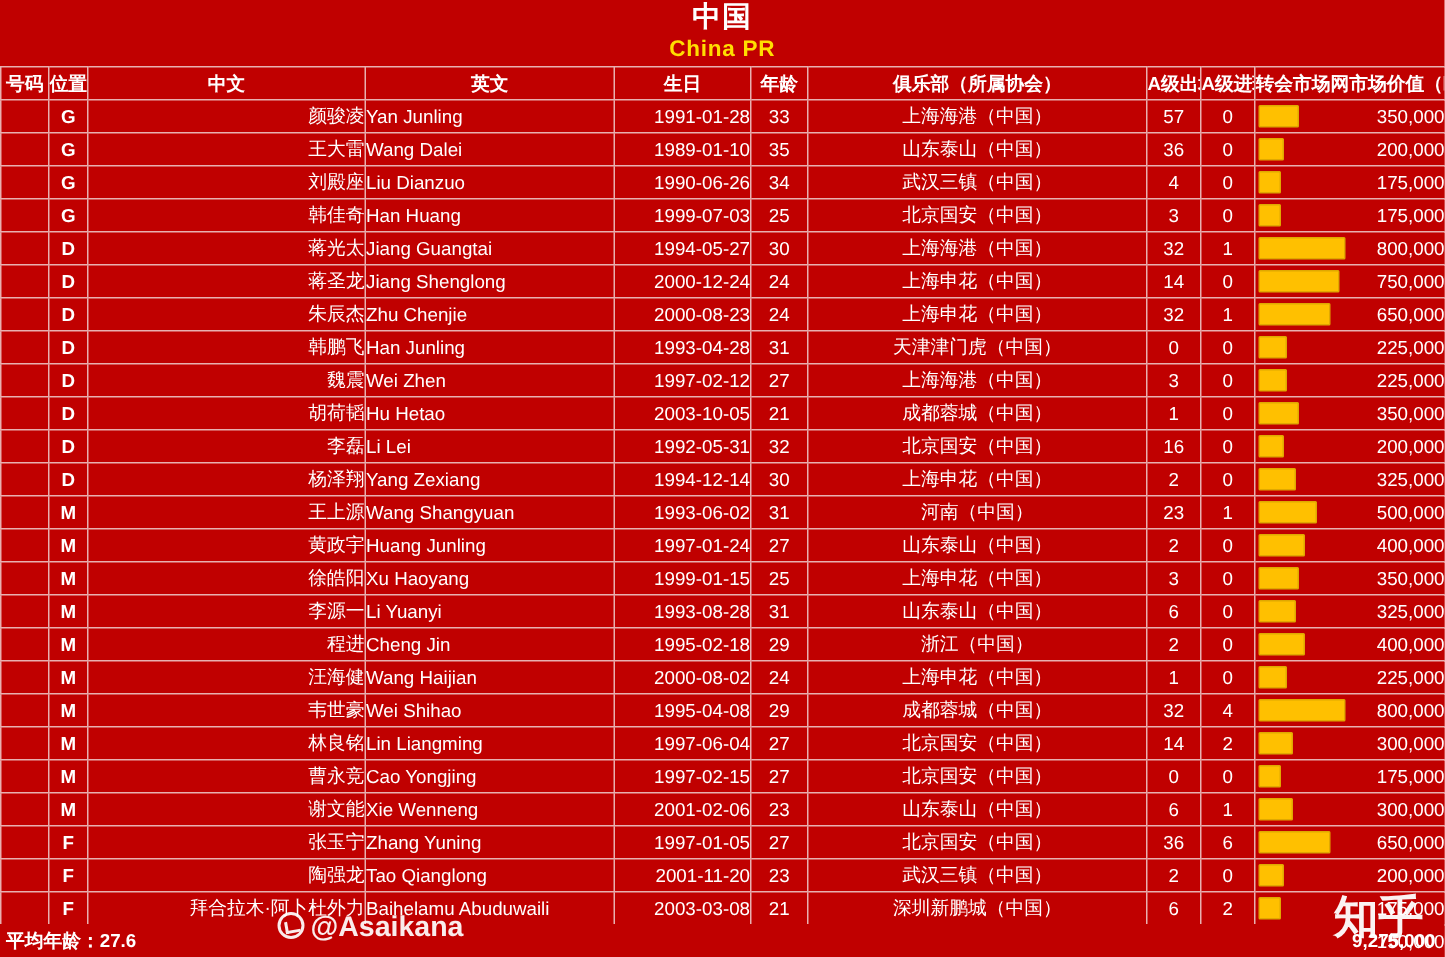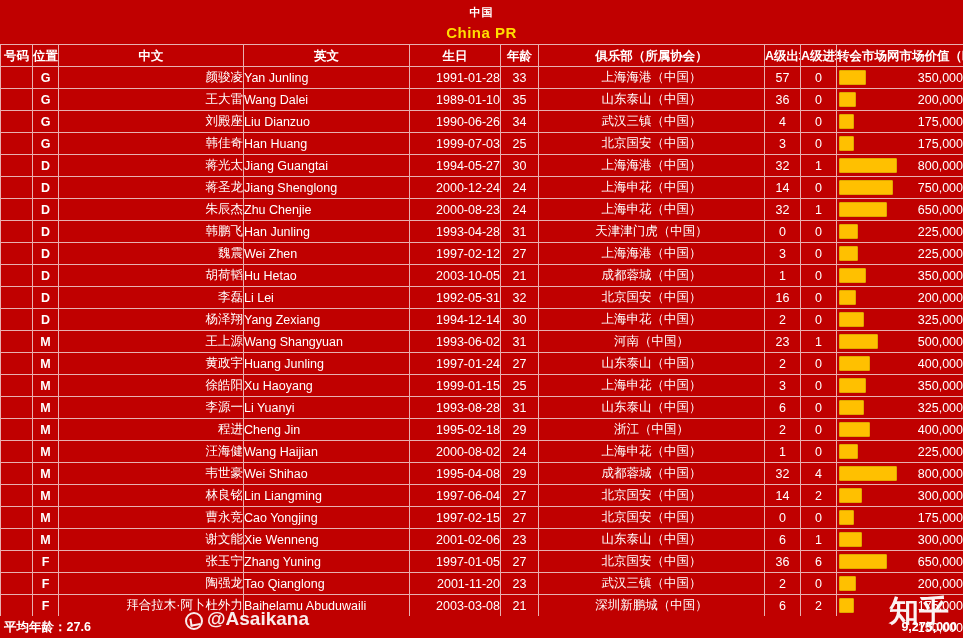--- a/index.html
+++ b/index.html
@@ -18,21 +18,21 @@
     height: 638px;
     position: relative;
     background: #c00000;
     box-sizing: border-box;
   }
   .title-bar {
     background: #c00000;
     color: #ffffff;
     text-align: center;
     font-weight: bold;
-    font-size: 11px;
+    font-size: 19px;
     line-height: 20px;
     padding-top: 2px;
     letter-spacing: 1px;
   }
   .subtitle-bar {
     background: #c00000;
     color: #ffdd00;
     text-align: center;
     font-weight: bold;
     font-size: 15px;
@@ -124,21 +124,21 @@
   .watermark-center {
     position: absolute;
     left: 185px;
     bottom: 8px;
     font-size: 19px;
     color: #ffffff;
     font-weight: bold;
     opacity: 0.92;
     z-index: 20;
     display: flex;
-    align-items: flex-end;
+    align-items: flex-start;
     gap: 4px;
   }
   .watermark-right {
     position: absolute;
     right: 14px;
     bottom: 6px;
     font-size: 30px;
     color: #ffffff;
     font-weight: bold;
     opacity: 0.95;

